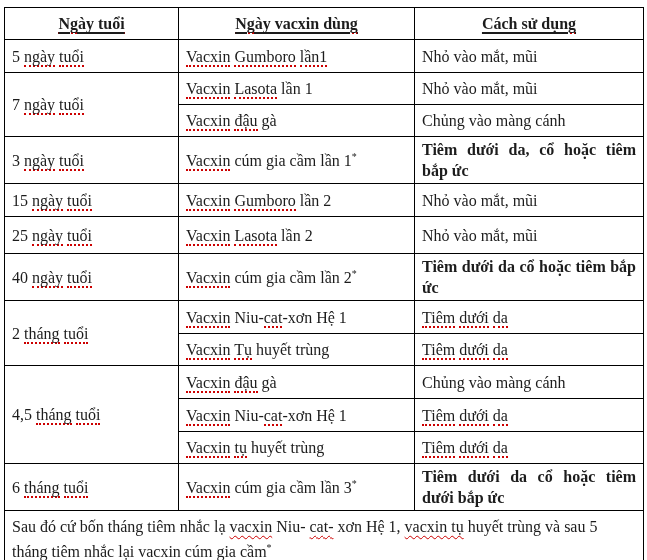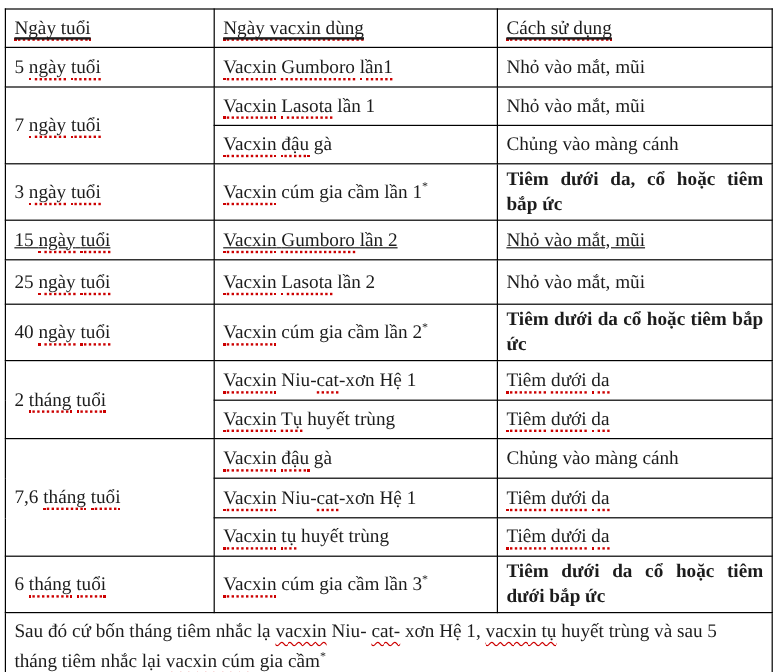--- a/index.html
+++ b/index.html
@@ -13,21 +13,22 @@
   td{
     border:1.5px solid #000;
     padding:2px 7px;
     font-size:16px;
     vertical-align:middle;
     line-height:21px;
     overflow:hidden;
   }
   td.just{text-align:justify;line-height:21px;font-weight:bold;}
   tr.hdr td{
-    font-weight:normal;
+    font-weight:bold;
+    text-align:center;
   }
   tr.hdr td .cellwrap > span, tr.hdr td .cellwrap > sup{
     text-decoration:underline;
     text-decoration-thickness:1.5px;
     text-underline-offset:3px;
   }
   td.footer{
     line-height:25px;
     padding:3px 7px;
     vertical-align:top;
@@ -71,21 +72,21 @@
         </tr>
         <tr style="height: 32px;">
           <td><span class="cellwrap"><span class="sp">Vacxin</span><span> </span><span class="sp">đậu</span><span> gà</span></span></td>
           <td><span class="cellwrap"><span>Chủng vào màng cánh</span></span></td>
         </tr>
         <tr style="height: 45px;">
           <td><span class="cellwrap"><span>3 </span><span class="sp">ngày</span><span> </span><span class="sp">tuổi</span></span></td>
           <td><span class="cellwrap"><span class="sp">Vacxin</span><span> cúm gia cầm lần 1</span><sup>*</sup></span></td>
           <td class="just"><span class="cellwrap"><span>Tiêm dưới da, cổ hoặc tiêm bắp ức</span></span></td>
         </tr>
-        <tr style="height: 33px; text-decoration: underline;">
+        <tr style="height: 33px;">
           <td><span class="cellwrap"><span>15 </span><span class="sp">ngày</span><span> </span><span class="sp">tuổi</span></span></td>
           <td><span class="cellwrap"><span class="sp">Vacxin</span><span> </span><span class="sp">Gumboro</span><span> lần 2</span></span></td>
           <td><span class="cellwrap"><span>Nhỏ vào mắt, mũi</span></span></td>
         </tr>
         <tr style="height: 37px;">
           <td><span class="cellwrap"><span>25 </span><span class="sp">ngày</span><span> </span><span class="sp">tuổi</span></span></td>
           <td><span class="cellwrap"><span class="sp">Vacxin</span><span> </span><span class="sp">Lasota</span><span> lần 2</span></span></td>
           <td><span class="cellwrap"><span>Nhỏ vào mắt, mũi</span></span></td>
         </tr>
         <tr style="height: 45px; margin-top: 16px;">
@@ -96,21 +97,21 @@
         <tr style="height: 33px;">
           <td rowspan="2"><span class="cellwrap"><span>2 </span><span class="sp">tháng</span><span> </span><span class="sp">tuổi</span></span></td>
           <td><span class="cellwrap"><span class="sp">Vacxin</span><span> Niu-</span><span class="sp">cat</span><span>-xơn Hệ 1</span></span></td>
           <td><span class="cellwrap"><span class="sp">Tiêm</span><span> </span><span class="sp">dưới</span><span> </span><span class="sp">da</span></span></td>
         </tr>
         <tr style="height: 32px;">
           <td><span class="cellwrap"><span class="sp">Vacxin</span><span> </span><span class="sp">Tụ</span><span> huyết trùng</span></span></td>
           <td><span class="cellwrap"><span class="sp">Tiêm</span><span> </span><span class="sp">dưới</span><span> </span><span class="sp">da</span></span></td>
         </tr>
         <tr style="height: 33px;">
-          <td rowspan="3"><span class="cellwrap"><span>7,6 </span><span class="sp">tháng</span><span> </span><span class="sp">tuổi</span></span></td>
+          <td rowspan="3"><span class="cellwrap"><span>4,5 </span><span class="sp">tháng</span><span> </span><span class="sp">tuổi</span></span></td>
           <td><span class="cellwrap"><span class="sp">Vacxin</span><span> </span><span class="sp">đậu</span><span> gà</span></span></td>
           <td><span class="cellwrap"><span>Chủng vào màng cánh</span></span></td>
         </tr>
         <tr style="height: 33px;">
           <td><span class="cellwrap"><span class="sp">Vacxin</span><span> Niu-</span><span class="sp">cat</span><span>-xơn Hệ 1</span></span></td>
           <td><span class="cellwrap"><span class="sp">Tiêm</span><span> </span><span class="sp">dưới</span><span> </span><span class="sp">da</span></span></td>
         </tr>
         <tr style="height: 32px;">
           <td><span class="cellwrap"><span class="sp">Vacxin</span><span> </span><span class="sp">tụ</span><span> huyết trùng</span></span></td>
           <td><span class="cellwrap"><span class="sp">Tiêm</span><span> </span><span class="sp">dưới</span><span> </span><span class="sp">da</span></span></td>

